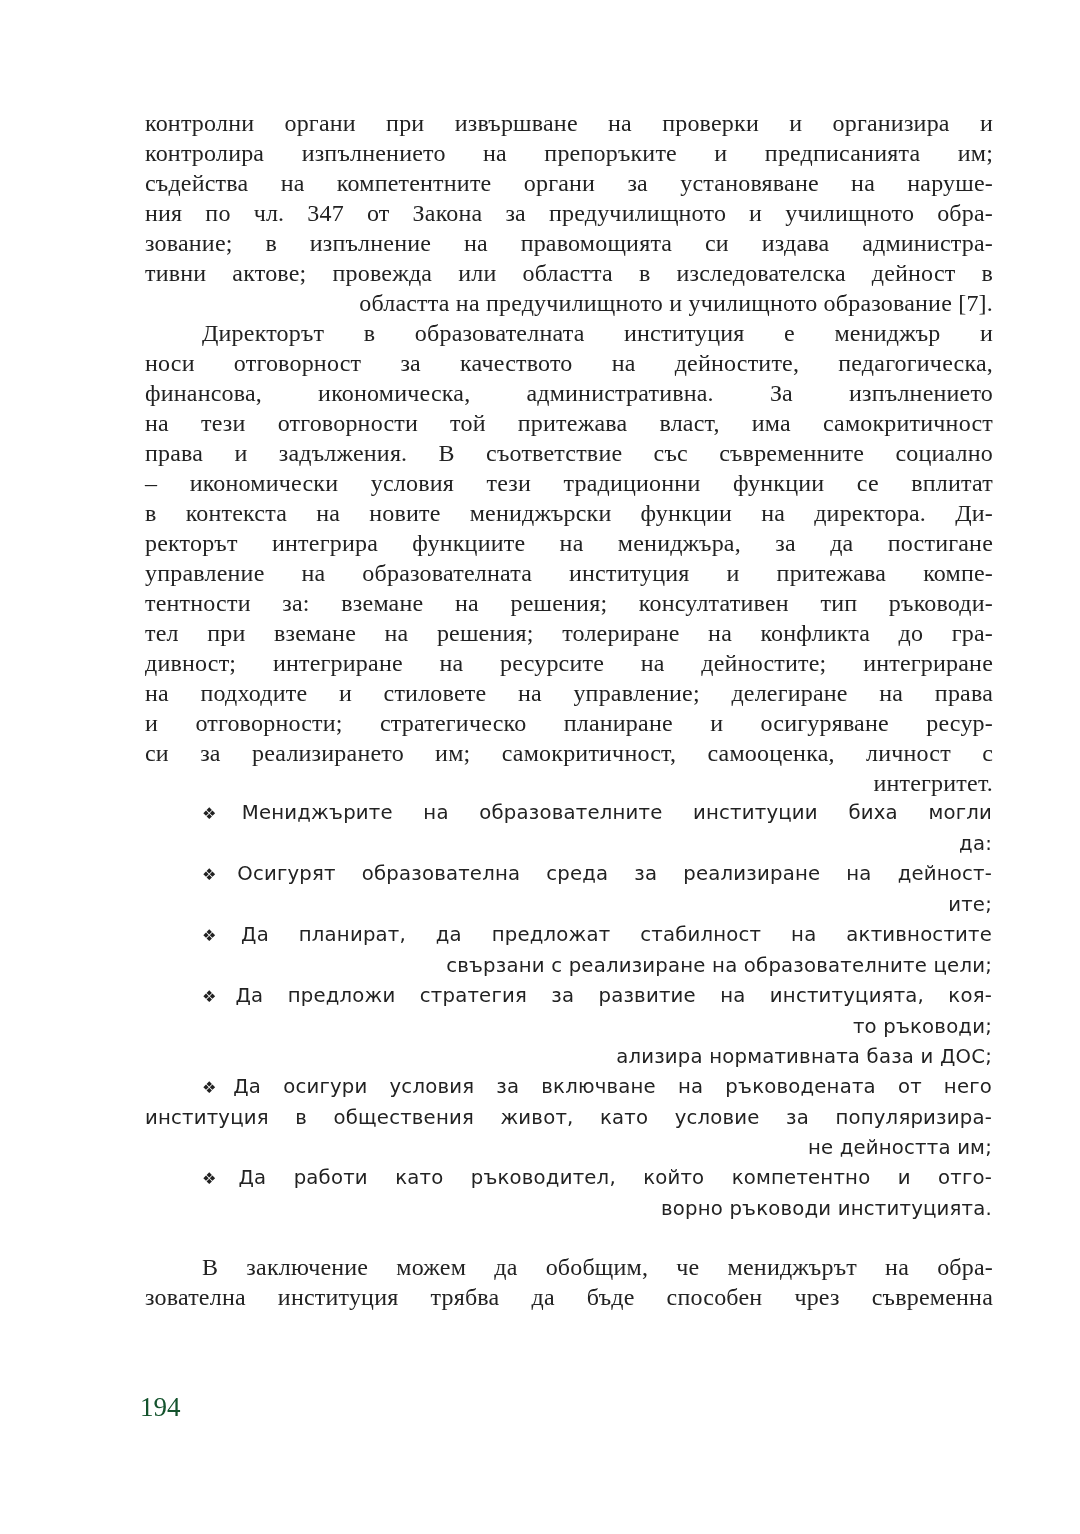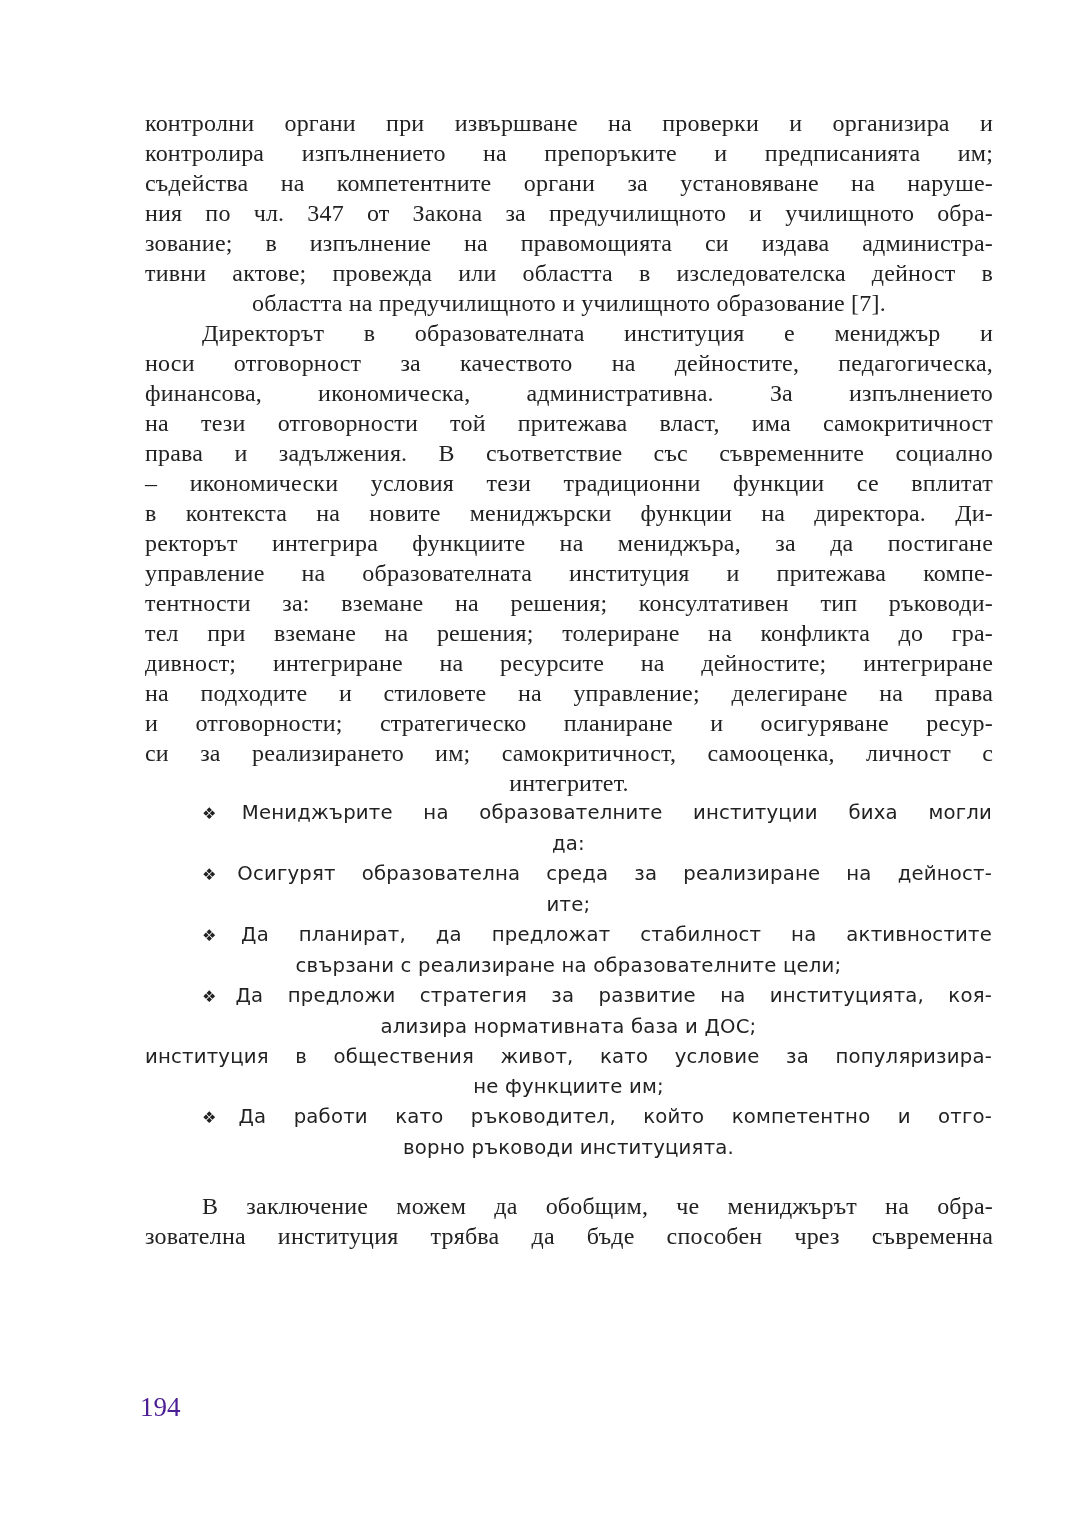--- a/index.html
+++ b/index.html
@@ -21,21 +21,21 @@
     position: absolute;
     left: 145px;
     top: 108px;
     width: 848px;
     font-size: 24px;
     line-height: 30px;
     letter-spacing: 0.2px;
   }
   .block { margin: 0; padding: 0; }
   .line {
-    text-align: center;
+    text-align: right;
   }
   .line.just {
     text-align: justify;
     text-align-last: justify;
   }
   .line.indent {
     text-indent: 57px;
   }
   .block.heading .line {
     font-style: italic;
@@ -47,21 +47,21 @@
     font-family: "DejaVu Sans", sans-serif;
     font-size: 0.82em;
     padding-right: 1px;
   }
   .page-number {
     position: absolute;
     left: 140px;
     top: 1392px;
     font-size: 27px;
     line-height: 30px;
-    color: #4c1d95;
+    color: #14532d;
   }
 </style>
 </head>
 <body>
 
 <div class="page">
   <main class="text-block" id="text-block">
       <div class="block paragraph">
         <div class="line just">контролни органи при извършване на проверки и организира и</div>
         <div class="line just">контролира изпълнението на препоръките и предписанията им;</div>
@@ -96,27 +96,29 @@
       <div class="block bullet">
         <div class="line just indent"><span class="bullet">❖</span>Осигурят образователна среда за реализиране на дейност-</div>
         <div class="line">ите;</div>
       </div>
       <div class="block bullet">
         <div class="line just indent"><span class="bullet">❖</span>Да планират, да предложат стабилност на активностите</div>
         <div class="line">свързани с реализиране на образователните цели;</div>
       </div>
       <div class="block bullet">
         <div class="line just indent"><span class="bullet">❖</span>Да предложи стратегия за развитие на институцията, коя-</div>
+        <div class="line">то ръководи;</div>
       </div>
       <div class="block bullet">
         <div class="line">ализира нормативната база и ДОС;</div>
       </div>
       <div class="block bullet">
+        <div class="line just indent"><span class="bullet">❖</span>Да осигури условия за включване на ръководената от него</div>
         <div class="line just">институция в обществения живот, като условие за популяризира-</div>
-        <div class="line">не функциите им;</div>
+        <div class="line">не дейността им;</div>
       </div>
       <div class="block bullet">
         <div class="line just indent"><span class="bullet">❖</span>Да работи като ръководител, който компетентно и отго-</div>
         <div class="line">ворно ръководи институцията.</div>
       </div>
       <div class="spacer"></div>
       <div class="block paragraph">
         <div class="line just indent">В заключение можем да обобщим, че мениджърът на обра-</div>
         <div class="line just">зователна институция трябва да бъде способен чрез съвременна</div>
       </div>

